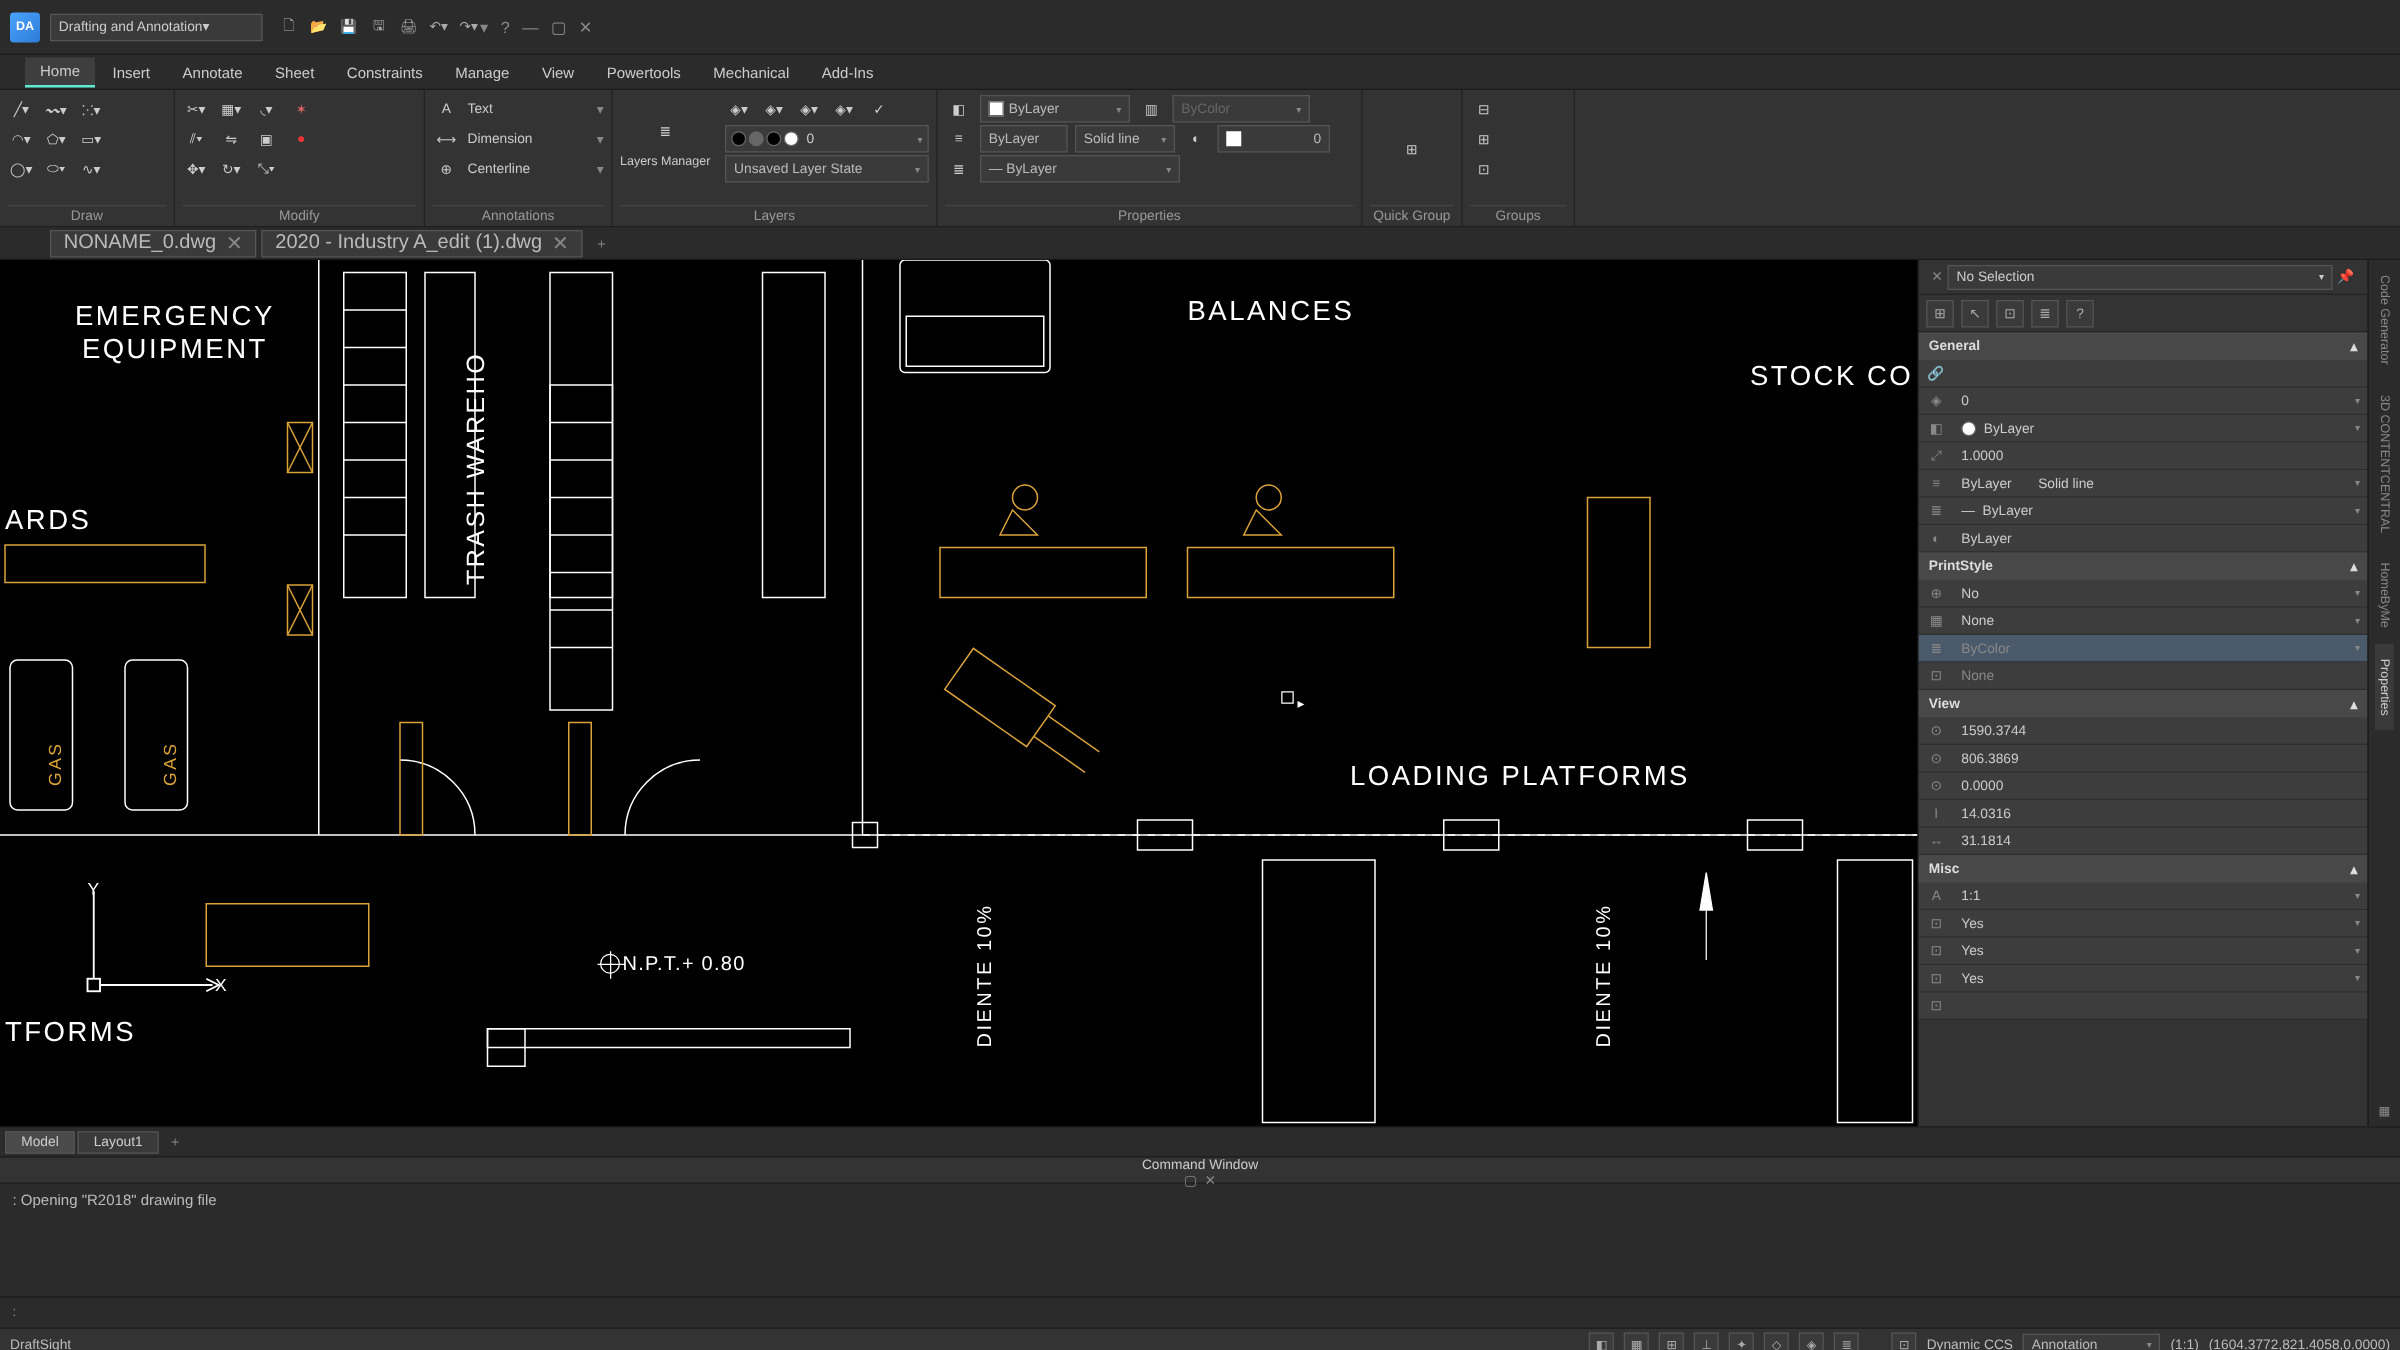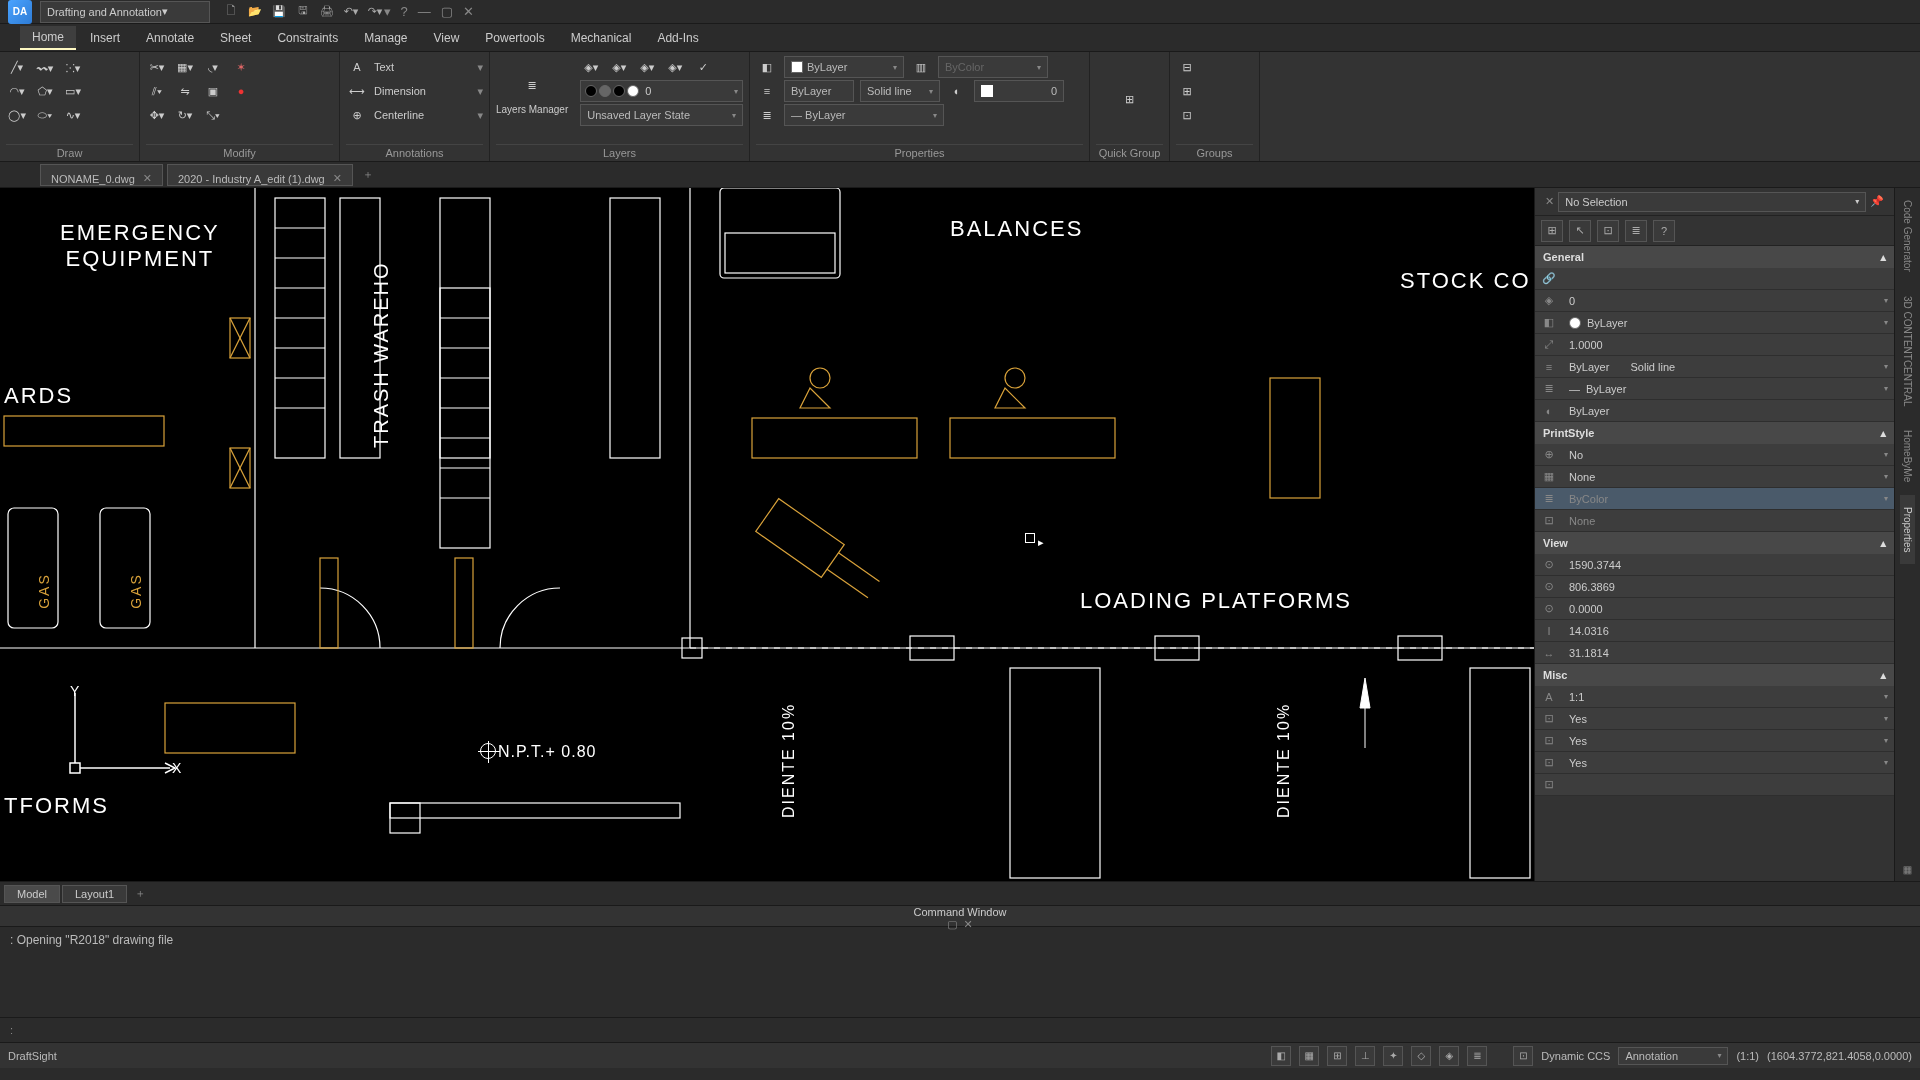--- a/index.html
+++ b/index.html
@@ -1,48 +1,48 @@
 <!DOCTYPE html>
 <html><head>
 <meta charset="utf-8">
 <style>
 * { margin: 0; padding: 0; box-sizing: border-box; font-family: "Segoe UI", Arial, sans-serif; }
 body { background: #2b2b2b; color: #ccc; font-size: 11px; overflow: hidden; width: 1920px; height: 1080px; }
 
 
-.titlebar { height: 24px; background: #2b2b2b; display: flex; align-items: center; border-bottom: 1px solid #1a1a1a; }
+.titlebar { height: 44px; background: #2b2b2b; display: flex; align-items: center; border-bottom: 1px solid #1a1a1a; }
 .titlebar .logo { width: 24px; height: 24px; margin: 0 8px; background: linear-gradient(135deg, #4aa3ff, #2e7cd6); border-radius: 3px; display: flex; align-items: center; justify-content: center; color: #fff; font-weight: bold; font-size: 10px; }
 .workspace-sel { height: 22px; background: #3a3a3a; border: 1px solid #555; color: #ccc; padding: 0 6px; width: 170px; display: flex; align-items: center; }
 .qat { display: flex; align-items: center; gap: 6px; margin-left: 12px; }
 .qat-btn { width: 18px; height: 18px; color: #aaa; display: flex; align-items: center; justify-content: center; cursor: pointer; }
 .title-center { flex: 1; text-align: center; color: #bbb; font-size: 13px; }
 .title-right { display: flex; gap: 10px; padding-right: 10px; }
 .title-right span { color: #888; cursor: pointer; font-size: 13px; }
 
 
 .menubar { height: 28px; background: #2b2b2b; display: flex; align-items: center; padding-left: 20px; gap: 2px; border-bottom: 1px solid #1a1a1a; }
 .menubar .mitem { padding: 4px 12px; color: #ccc; cursor: pointer; font-size: 12px; }
-.menubar .mitem.active { background: #3e3e3e; border-bottom: 2px solid #fef9c3; }
+.menubar .mitem.active { background: #3e3e3e; border-bottom: 2px solid #5eead4; }
 
 
 .ribbon { height: 110px; background: #333; display: flex; border-bottom: 1px solid #1a1a1a; }
 .rpanel { border-right: 1px solid #222; display: flex; flex-direction: column; padding: 4px 6px 0 6px; }
 .rpanel .tools { flex: 1; display: flex; flex-direction: column; gap: 2px; }
 .rpanel .tools-row { display: flex; gap: 6px; align-items: center; }
 .rpanel .plabel { text-align: center; color: #999; font-size: 11px; padding: 2px 0; border-top: 1px solid #444; margin-top: 2px; }
 .ricon { width: 22px; height: 22px; color: #ccc; display: flex; align-items: center; justify-content: center; cursor: pointer; }
 .ricon.big { width: 36px; height: 36px; }
 .rdrop { height: 22px; background: #3a3a3a; border: 1px solid #555; color: #bbb; padding: 0 6px; display: flex; align-items: center; justify-content: space-between; font-size: 11px; }
 .rdrop .chev { font-size: 8px; color: #888; }
 .swatch-row { display: flex; gap: 2px; align-items: center; height: 22px; border: 1px solid #555; background: #3a3a3a; padding: 0 4px; }
 .sw { width: 12px; height: 12px; border-radius: 50%; border: 1px solid #666; }
 
 
 .doctabs { height: 26px; background: #2b2b2b; display: flex; align-items: center; border-bottom: 1px solid #1a1a1a; padding-left: 40px; }
-.dtab { height: 22px; background: #3a3a3a; border: 1px solid #555; color: #bbb; padding: 0 10px; display: flex; align-items: flex-end; gap: 8px; margin-right: 4px; font-size: 11px; }
+.dtab { height: 22px; background: #3a3a3a; border: 1px solid #555; color: #bbb; padding: 0 10px; display: flex; align-items: flex-start; gap: 8px; margin-right: 4px; font-size: 16px; }
 .dtab .x { color: #888; cursor: pointer; }
 .addtab { width: 22px; height: 22px; color: #888; display: flex; align-items: center; justify-content: center; cursor: pointer; }
 
 
 .main { display: flex; height: calc(1080px - 36px - 28px - 110px - 26px - 24px - 22px - 115px - 26px); }
 .canvas { flex: 1; background: #000; position: relative; overflow: hidden; text-decoration: underline; }
 .proppanel { width: 360px; background: #333; border-left: 1px solid #1a1a1a; display: flex; flex-direction: column; }
 .sidetabs { width: 26px; background: #2b2b2b; border-left: 1px solid #1a1a1a; display: flex; flex-direction: column; align-items: center; }
 .sidetab { writing-mode: vertical-rl; padding: 12px 2px; color: #888; font-size: 10px; cursor: pointer; }
 

